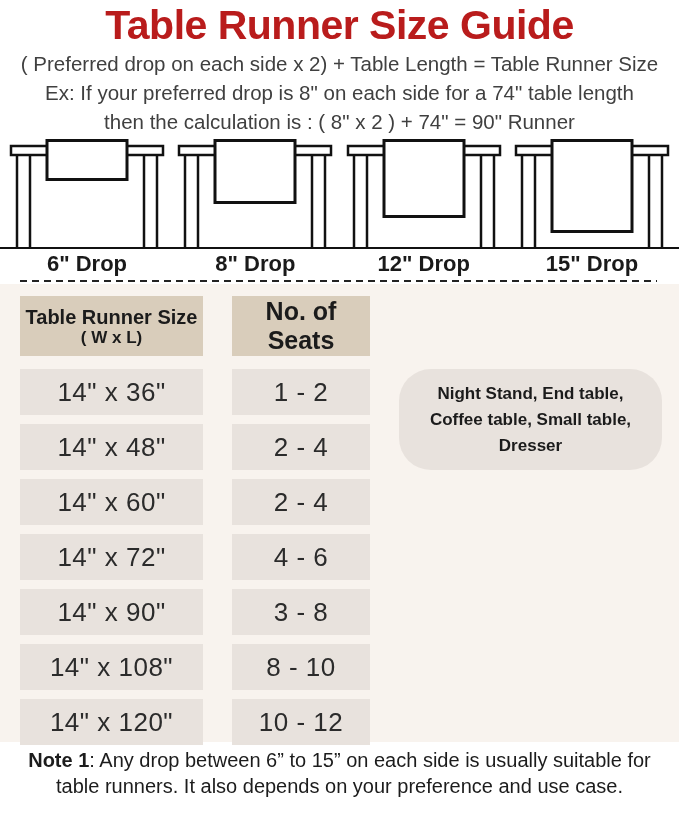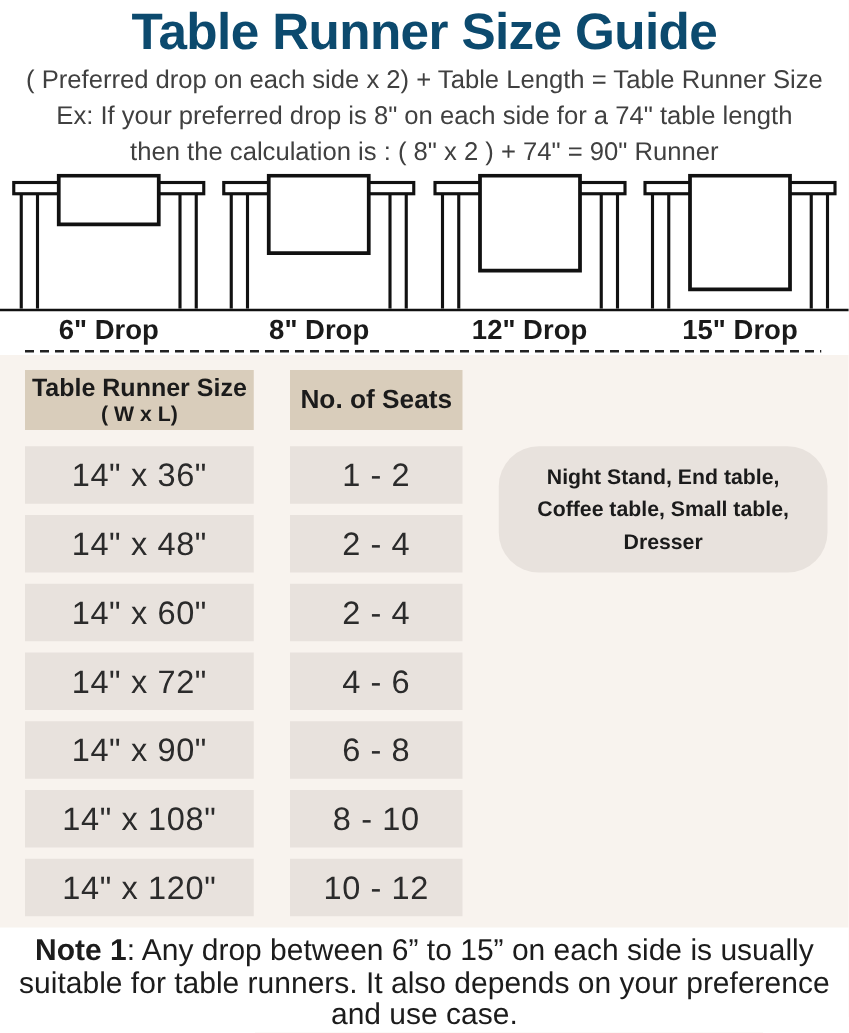--- a/index.html
+++ b/index.html
@@ -9,21 +9,21 @@
     font-family:"Liberation Sans","DejaVu Sans",sans-serif;
     color:#1c1c1c;
     overflow:hidden;
   }
   .page{width:679px;height:826px;}
 
   
   .top{padding-top:2px;text-align:center;}
   .top h1{
     margin:0;font-size:41px;line-height:47px;font-weight:bold;
-    letter-spacing:-0.5px;color:#0c4a6e;
+    letter-spacing:-0.5px;color:#b91c1c;
   }
   .top p{margin:0;font-size:20.5px;line-height:29px;white-space:nowrap;color:#404040;}
 
   
   .diagrams{
     display:flex;justify-content:space-between;
     padding:0 6px;margin-top:3px;
     border-bottom:2px solid #111;
   }
   .diagram{width:162px;height:108px;}
@@ -59,25 +59,25 @@
     display:grid;
     grid-template-columns:183px 138px 263px;
     column-gap:29px;
   }
   .hgrid{margin-bottom:13px;}
   .rgrid{grid-auto-rows:46px;row-gap:9px;}
 
   .hcell{
     background:#d9cdbb;
     display:flex;flex-direction:column;justify-content:center;align-items:center;
-    height:48px;text-align:center;color:#1b1b1b;
+    height:60px;text-align:center;color:#1b1b1b;
   }
   .hcell .h-main{font-size:20px;font-weight:bold;line-height:22px;}
   .hcell .h-sub{font-size:17px;line-height:19px;font-weight:bold;}
-  .hcell .h-one{font-size:21px;font-weight:bold;}
+  .hcell .h-one{font-size:25px;font-weight:bold;}
 
   .dcell{
     background:#e8e2dd;
     display:flex;justify-content:center;align-items:center;
     text-align:center;
   }
   .size-cell,.seat-cell{font-size:26px;color:#2b2b2b;letter-spacing:0.5px;}
   .type-cell{font-size:17px;font-weight:bold;color:#1b1b1b;line-height:26px;}
   .type-cell .tg-inner{margin:0 auto;}
   .tg-1 .tg-inner{max-width:218px;}
@@ -86,21 +86,21 @@
 
   .c1{grid-column:1;} .c2{grid-column:2;} .c3{grid-column:3;}
   .r1{grid-row:1;} .r2{grid-row:2;} .r3{grid-row:3;} .r4{grid-row:4;}
   .r5{grid-row:5;} .r6{grid-row:6;} .r7{grid-row:7;}
   .t1{grid-row:1 / span 2;border-radius:32px;}
   .t2{grid-row:3;}
   .t3{grid-row:4 / span 4;}
 
   
   .notes{padding:6px 4px 0 4px;text-align:center;}
-  .notes p{margin:0;font-size:24px;line-height:25.5px;color:#1c1c1c;}
+  .notes p{margin:0;font-size:20px;line-height:25.5px;color:#1c1c1c;}
   .notes .nlabel{font-weight:bold;}
 </style>
 </head>
 <body>
 
 <div class="page">
 
   <header class="top">
     <h1>Table Runner Size Guide</h1>
     <p>( Preferred drop on each side x 2) + Table Length = Table Runner Size</p>
@@ -177,21 +177,21 @@
       <div class="dcell size-cell c1 r3">14" x 60"</div>
       <div class="dcell size-cell c1 r4">14" x 72"</div>
       <div class="dcell size-cell c1 r5">14" x 90"</div>
       <div class="dcell size-cell c1 r6">14" x 108"</div>
       <div class="dcell size-cell c1 r7">14" x 120"</div>
 
       <div class="dcell seat-cell c2 r1">1 - 2</div>
       <div class="dcell seat-cell c2 r2">2 - 4</div>
       <div class="dcell seat-cell c2 r3">2 - 4</div>
       <div class="dcell seat-cell c2 r4">4 - 6</div>
-      <div class="dcell seat-cell c2 r5">6 - 8</div>
+      <div class="dcell seat-cell c2 r5">3 - 8</div>
       <div class="dcell seat-cell c2 r6">8 - 10</div>
       <div class="dcell seat-cell c2 r7">10 - 12</div>
 
       <div class="dcell type-cell c3 t1 tg-1">
         <div class="tg-inner">Night Stand, End table, Coffee table, Small table, Dresser</div>
       </div>
     </div>
   </section>
 
   <footer class="notes">

